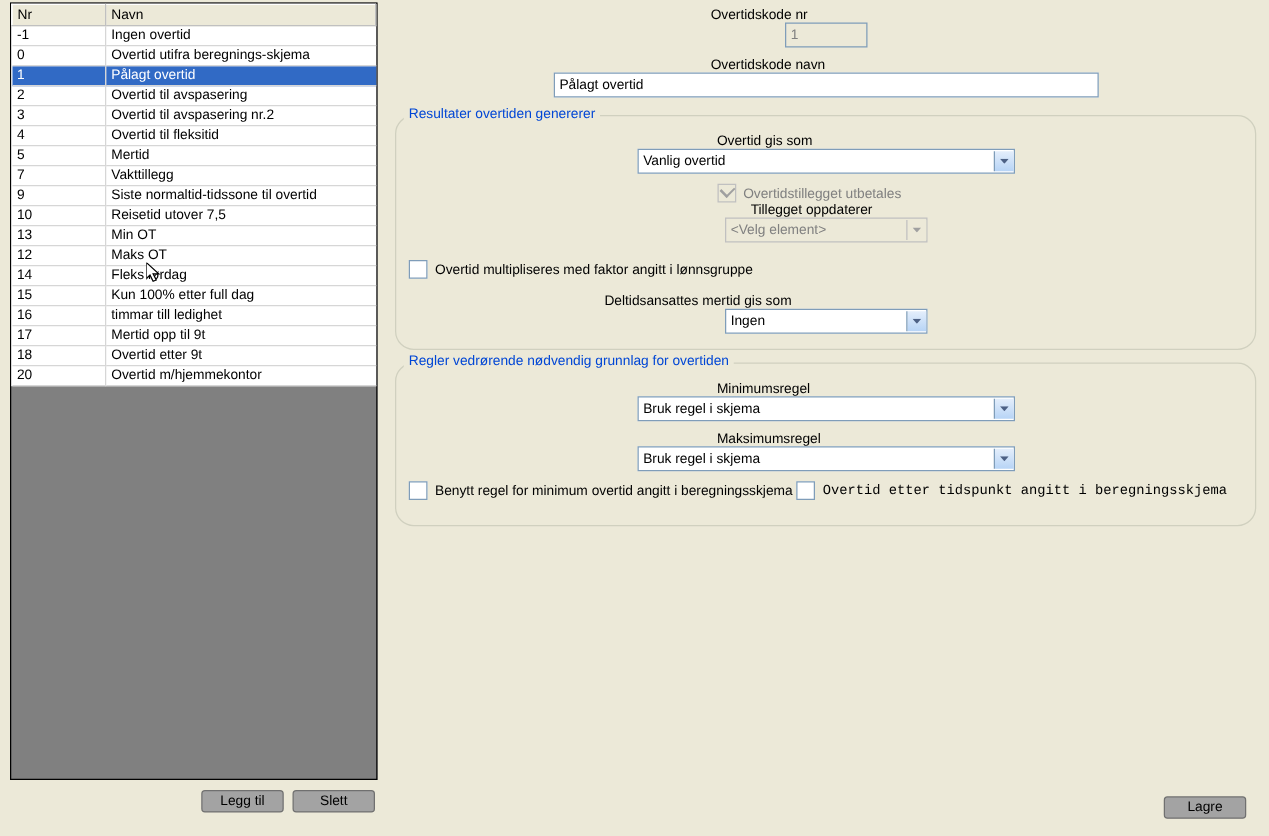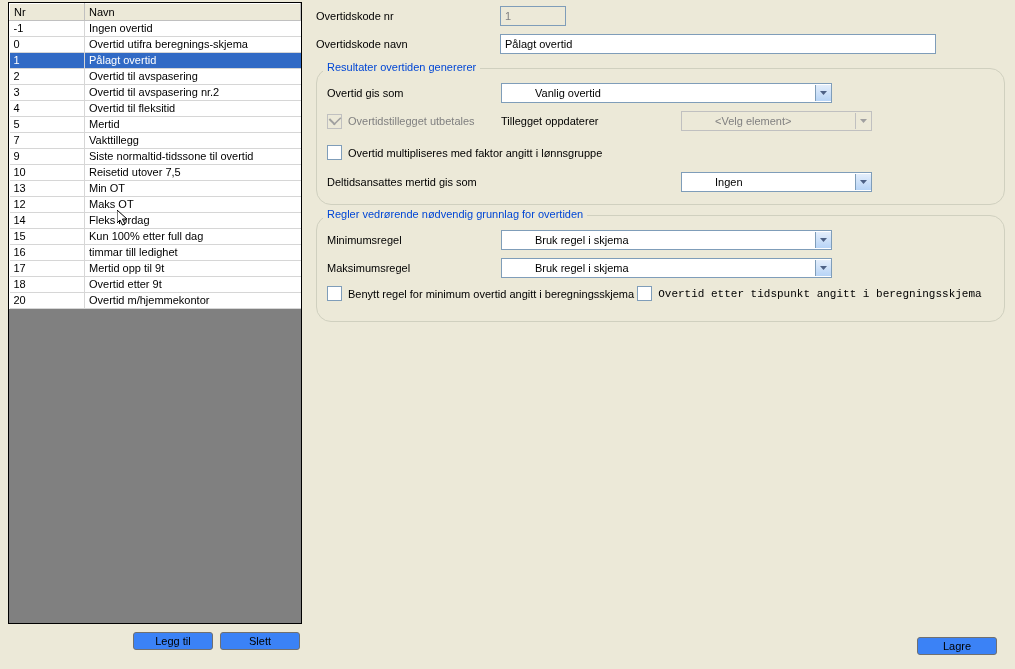--- a/index.html
+++ b/index.html
@@ -74,44 +74,45 @@
 
   .left-buttons {
     position: absolute;
     left: 8px;
     top: 632px;
     width: 292px;
     text-align: right;
   }
   .btn {
     display: inline-block;
-    background: #3b82f6;
+    background: #a3a3a3;
     border: 1px solid #707070;
     border-radius: 3px;
     padding: 2px 0;
-    width: 80px;
+    width: 66px;
     text-align: center;
     font-family: inherit;
     font-size: 11px;
     cursor: pointer;
     margin-left: 4px;
   }
 
   
   .right-panel {
     position: absolute;
     left: 316px;
     top: 6px;
     right: 10px;
   }
 
   .form-row {
     display: flex;
     align-items: center;
     margin-bottom: 8px;
+    flex-direction: column;
   }
   .form-row .lbl {
     width: 184px;
     flex-shrink: 0;
   }
 
   .text-input {
     border: 1px solid #7F9DB9;
     background: #fff;
     font-family: inherit;
@@ -145,21 +146,20 @@
   }
 
   .combo {
     display: inline-flex;
     align-items: center;
     border: 1px solid #7F9DB9;
     background: #fff;
     height: 18px;
     width: 300px;
     position: relative;
-    padding-left: 29px;
   }
   .combo.disabled {
     background: #ECE9D8;
     color: #808080;
     border-color: #C0C0C0;
   }
   .combo .combo-text {
     flex: 1;
     padding: 0 4px;
     overflow: hidden;

